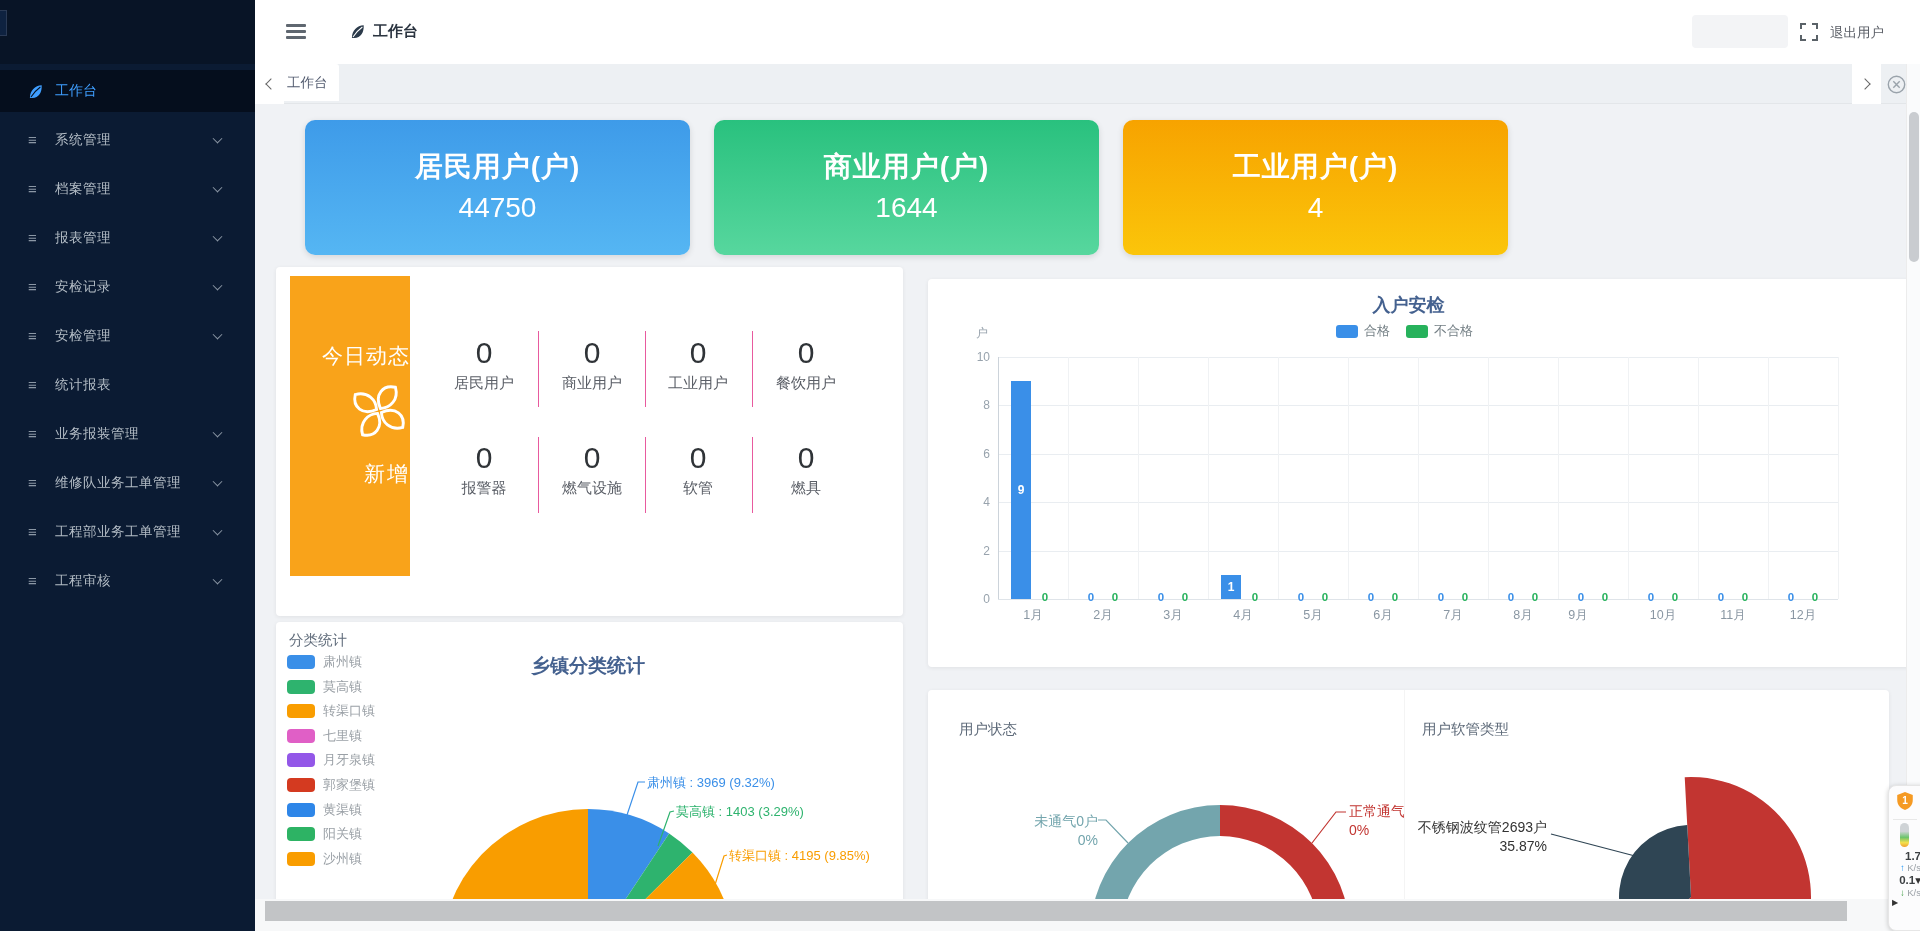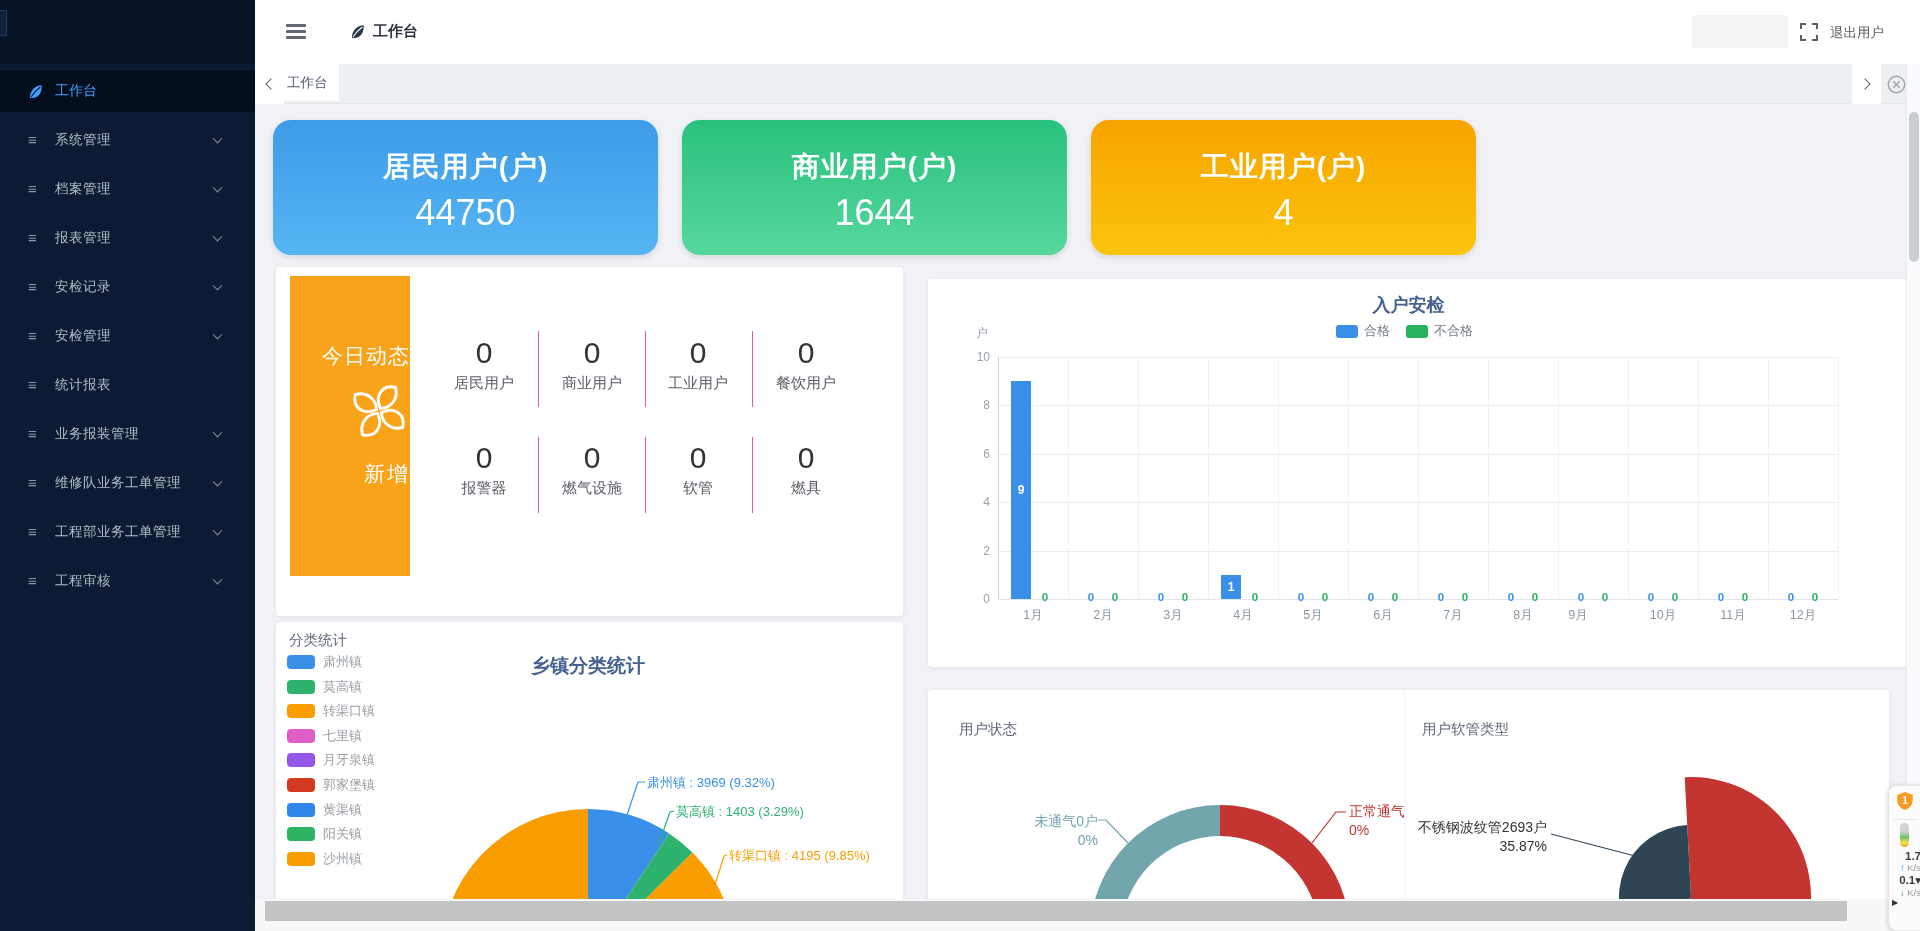--- a/index.html
+++ b/index.html
@@ -38,23 +38,23 @@
   #tab-next { left:1597px; } #tab-next span { transform:rotate(-135deg); margin-right:3px; }
   #tab-active { left:37px; top:3px; width:84px; height:37px; background:#ffffff; border-radius:3px 3px 0 0; display:flex; align-items:center; cursor:pointer; }
   #tab-active .dot { width:9px; height:9px; border-radius:50%; background:#1f8ceb; margin-left:14px; }
   #tab-active .lbl { margin-left:9px; font-size:13.5px; color:#515a6e; }
   #tab-close { left:1632px; top:11px; width:19px; height:19px; cursor:pointer; }
 
   
   #main { left:255px; top:104px; width:1651px; height:827px; background:#f0f2f5; z-index:1; }
   .panel { position:absolute; background:#ffffff; border-radius:4px; box-shadow:0 1px 4px rgba(0,0,0,.07); overflow:hidden; }
 
-  .stat-card { position:absolute; top:16px; width:385px; height:135px; border-radius:18px; color:#fff; text-align:center; box-shadow:0 2px 6px rgba(0,0,0,.12); }
+  .stat-card { position:absolute; top:16px; width:385px; height:135px; border-radius:10px; color:#fff; text-align:center; box-shadow:0 2px 6px rgba(0,0,0,.12);margin-left:32px; }
   .stat-card .ct { margin-top:28px; font-size:28px; font-weight:600; letter-spacing:1px; }
-  .stat-card .cv { margin-top:6px; font-size:36px; }
+  .stat-card .cv { margin-top:6px; font-size:28px; }
 
   
   #panel-today { left:21px; top:163px; width:627px; height:349px; }
   #today-block { position:absolute; left:14px; top:9px; width:120px; height:300px; color:#fff; text-align:right; }
   #today-block .t1 { margin-top:66px; font-size:21px; letter-spacing:1px; }
   #today-block .t2 { margin-top:14px; font-size:21px; letter-spacing:2px;padding-left:8px; }
   .tstat { position:absolute; width:110px; text-align:center; }
   .tstat .n { font-size:30px; color:#2f3337; }
   .tstat .l { margin-top:4px; font-size:15px; color:#5a5e66; }
   .tdiv { position:absolute; width:1px; height:76px; }

